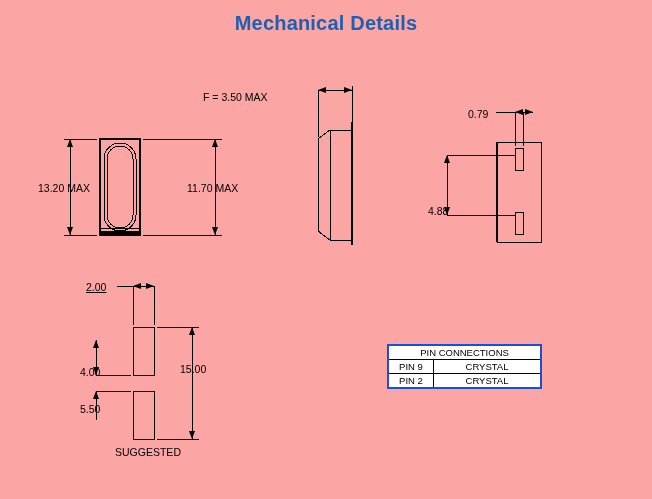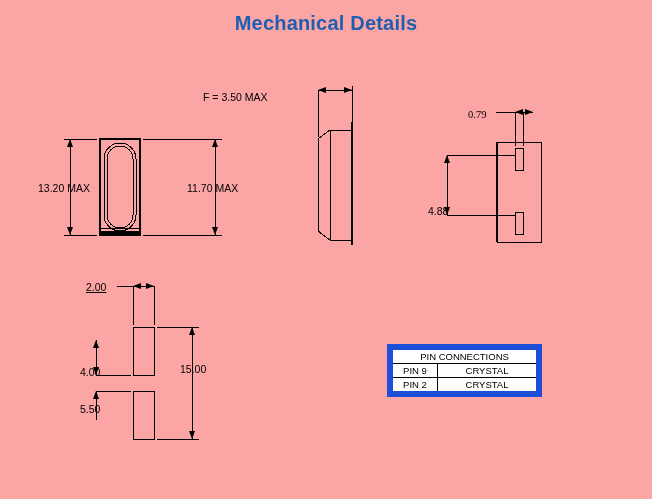--- a/index.html
+++ b/index.html
@@ -52,21 +52,21 @@
     stroke: #000000;
     stroke-width: 2;
   }
   .fillblk { fill: #000000; stroke: none; }
   
   #pintable {
     position: absolute;
     left: 387px;
     top: 344px;
     width: 155px;
-    border: 6px solid #1d4ed8;
+    border: 2px solid #1d4ed8;
     border-collapse: collapse;
     font-size: 9.5px;
     background: #fff;
   }
   #pintable td, #pintable th {
     border: 1px solid #000;
     text-align: center;
     padding: 1px 2px;
     font-weight: normal;
   }
@@ -173,28 +173,29 @@
       <line class="stroke" x1="157" y1="327" x2="199" y2="327"></line>
       <line class="stroke" x1="157" y1="439" x2="199" y2="439"></line>
     </g>
   </svg>
 
   <div class="lbl" style="left:38px; top:182px;">13.20 MAX</div>
   <div class="lbl" style="left:187px; top:182px;">11.70 MAX</div>
 
   <div class="lbl" style="left:203px; top:91px;">F = 3.50 MAX</div>
 
-  <div class="lbl" style="left:468px; top:108px;font-family:Liberation Serif, serif;">0.79</div>
+  <div class="lbl" style="left:468px; top:108px;">0.79</div>
   <div class="lbl" style="left:428px; top:178px;margin-top:27px;">4.88</div>
 
   <div class="lbl" style="left:86px; top:281px;text-decoration:underline;">2.00</div>
   <div class="lbl" style="left:80px; top:366px;">4.00</div>
   <div class="lbl" style="left:80px; top:403px;">5.50</div>
   <div class="lbl" style="left:180px; top:363px;">15.00</div>
 
+  <div class="lbl c" style="left:88px; top:446px; width:120px;">SUGGESTED</div>
 
   <table id="pintable">
     <tbody>
         <tr>
       <th class="hdr" colspan="2">PIN CONNECTIONS</th>
     </tr>
     <tr>
       <td class="cellpin">PIN 9</td>
       <td>CRYSTAL</td>
     </tr>

